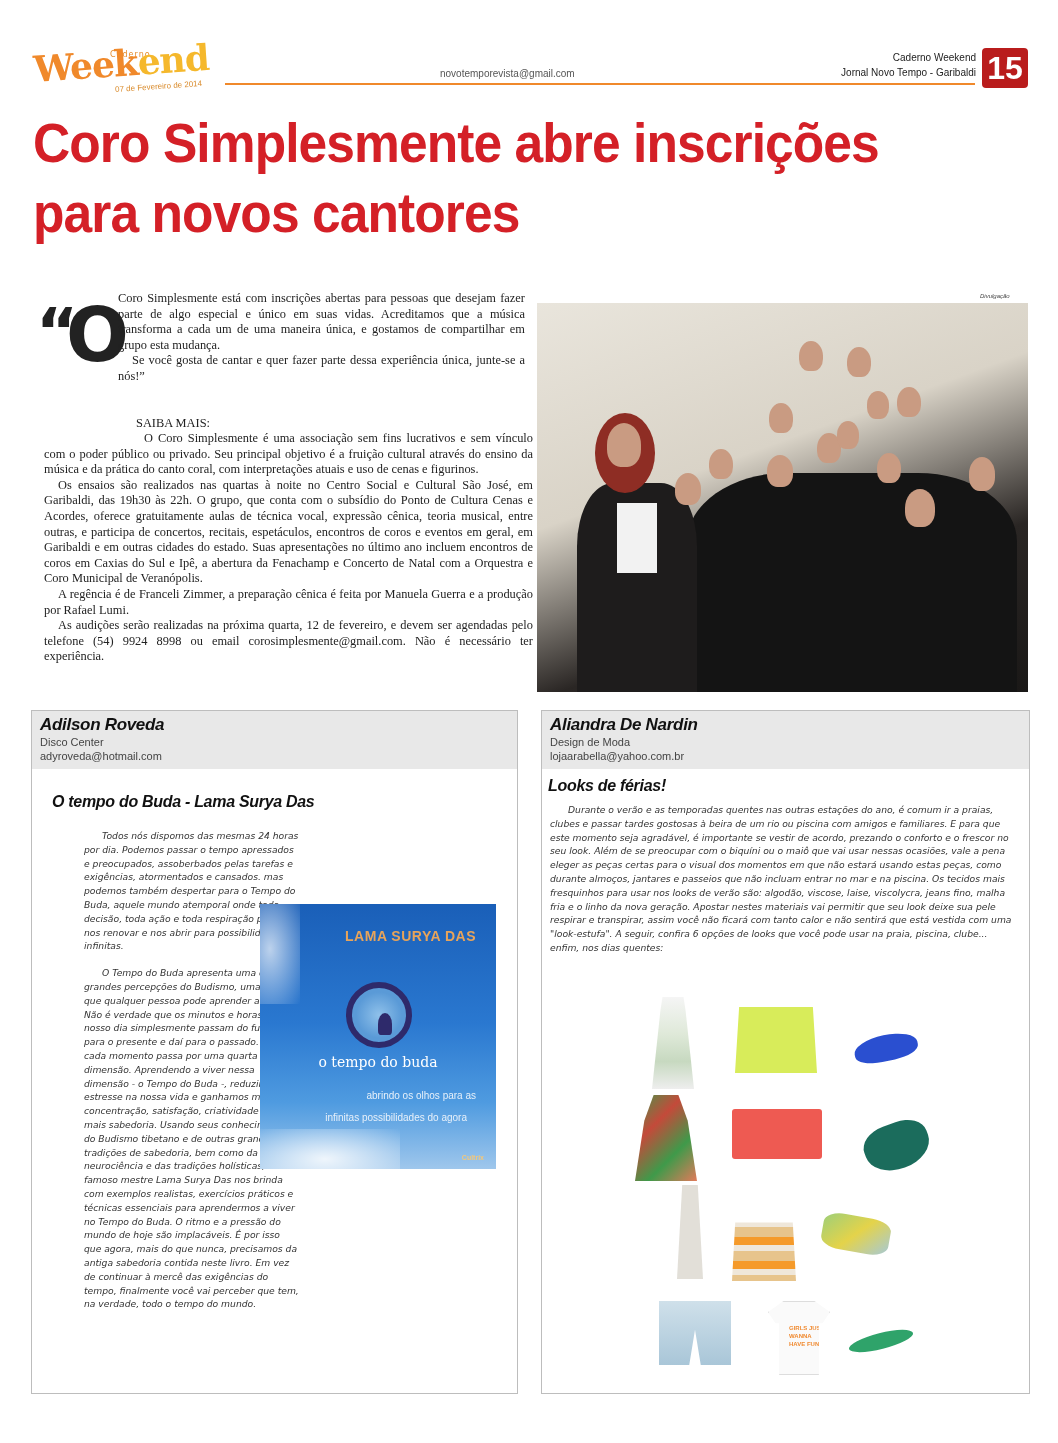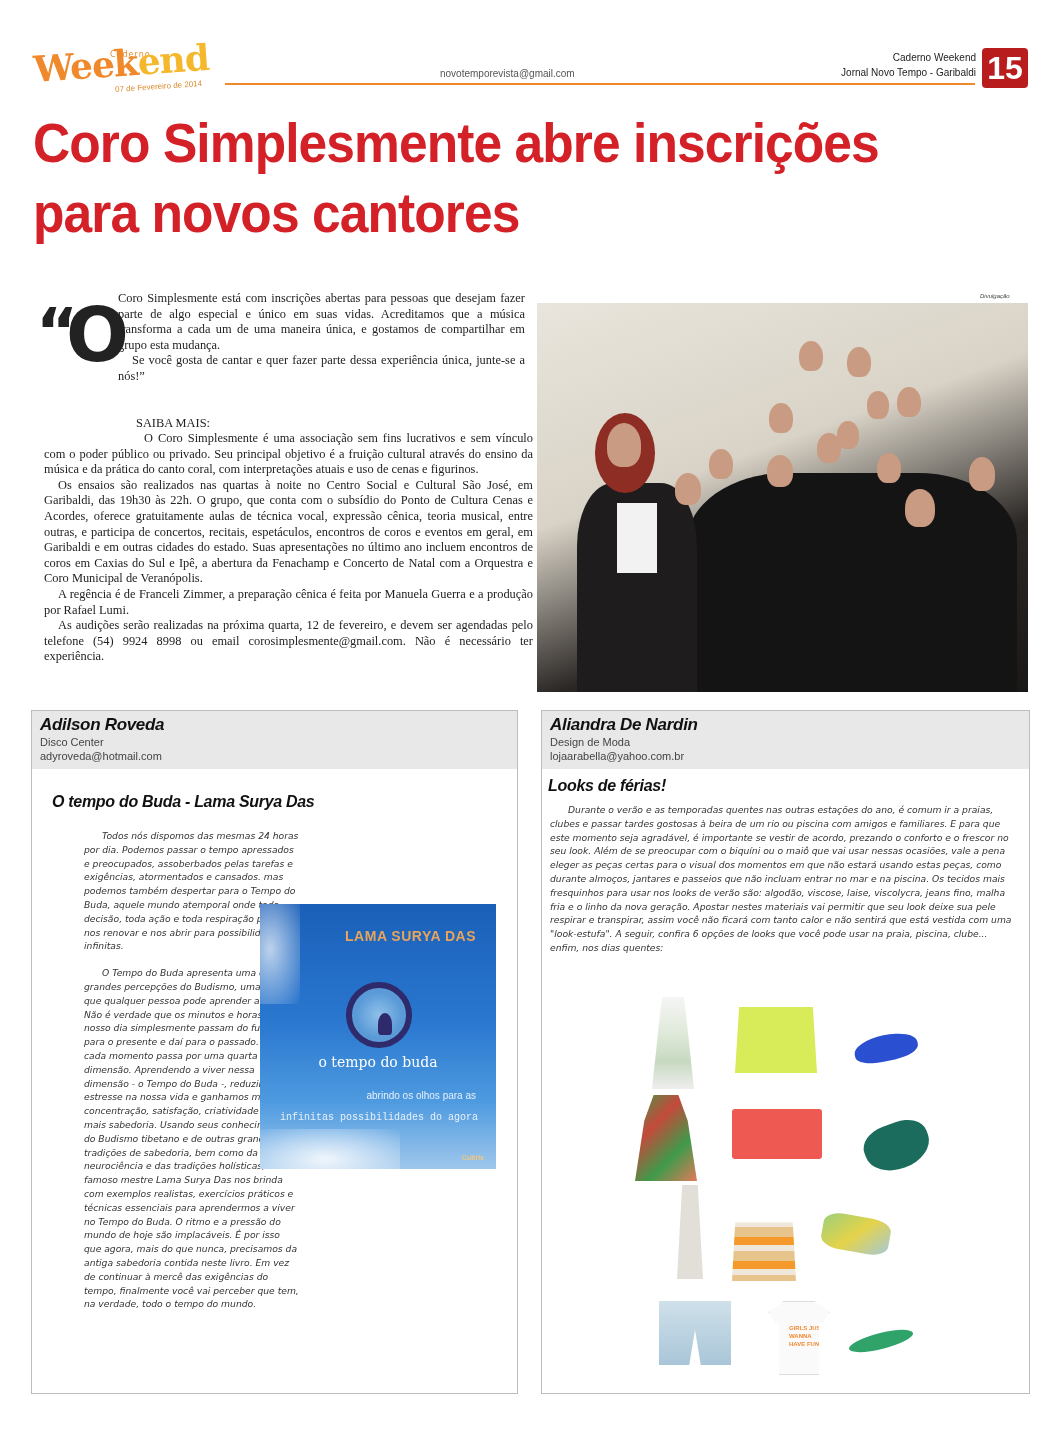--- a/index.html
+++ b/index.html
@@ -50,21 +50,21 @@
   #col-right { left:541px; top:710px; width:487px; height:682px; }
   #col-left .col-title { position:absolute; left:20px; top:82px; }
   #buda-text { position:absolute; left:14px; top:118px; width:215px; text-align:left;margin-left:38px; }
   #buda-text p { margin:0 0 13px 0; }
   #book { position:absolute; left:228px; top:193px; width:236px; height:265px; background:linear-gradient(180deg,#1a5fb8 0%,#2a78d0 45%,#4f9be0 75%,#9fc7ec 100%); overflow:hidden; }
   #book .author { position:absolute; right:20px; top:24px; font-size:14px; color:#e8a45a; font-weight:bold; letter-spacing:0.5px; }
   #book .clock { position:absolute; left:86px; top:78px; width:66px; height:66px; border-radius:50%; background:radial-gradient(circle,#8fc1ea 0%,#5a9ad7 60%); border:6px solid #2e2a6b; box-sizing:border-box; }
   #book .buddha { position:absolute; left:26px; top:25px; width:14px; height:22px; background:#2e2a6b; border-radius:50% 50% 20% 20%; }
   #book .btitle { position:absolute; left:0; width:100%; text-align:center; top:150px; font-family:"DejaVu Serif", serif; font-size:14px; color:#fff; }
   #book .bsub1 { position:absolute; right:20px; top:186px; font-size:10px; color:#e6f0fa; }
-  #book .bsub2 { position:absolute; right:18px; top:208px; font-size:10px; color:#e6f0fa;font-family:Liberation Mono, monospace; }
+  #book .bsub2 { position:absolute; right:29px; top:208px; font-size:10px; color:#e6f0fa; }
   #book .publisher { position:absolute; right:12px; bottom:8px; font-size:7px; color:#f2c77b; font-weight:bold; }
   #book .cloud1 { position:absolute; left:-20px; top:-10px; width:60px; height:110px; background:radial-gradient(ellipse,rgba(255,255,255,0.7),rgba(255,255,255,0)); }
   #book .cloud2 { position:absolute; left:-10px; bottom:-20px; width:150px; height:60px; background:radial-gradient(ellipse,rgba(255,255,255,0.85),rgba(255,255,255,0)); }
 
   #col-right .col-title { position:absolute; left:6px; top:66px; }
   #ferias-text { position:absolute; left:8px; top:92px; width:468px; text-align:left; }
   #ferias-text p { margin:0; text-indent:18px; }
 
   .item { position:absolute; }
   #i-top1 { left:110px; top:286px; width:42px; height:92px; background:linear-gradient(180deg,#f5f5f5,#dfe9d9 40%,#c7d9c0 70%,#eee); clip-path:polygon(25% 0,75% 0,80% 15%,100% 100%,0 100%,20% 15%); }

